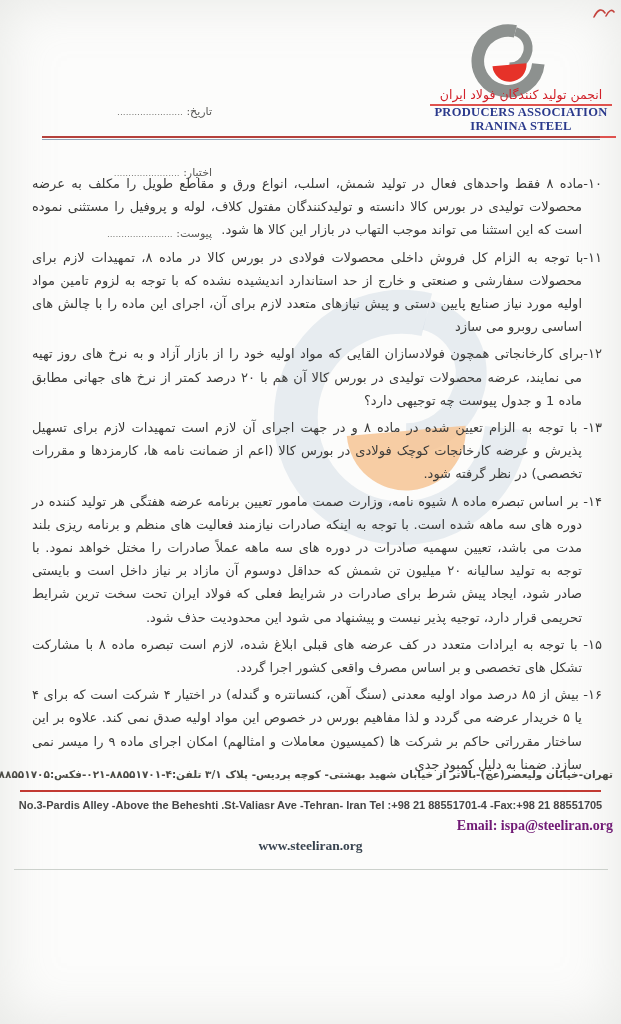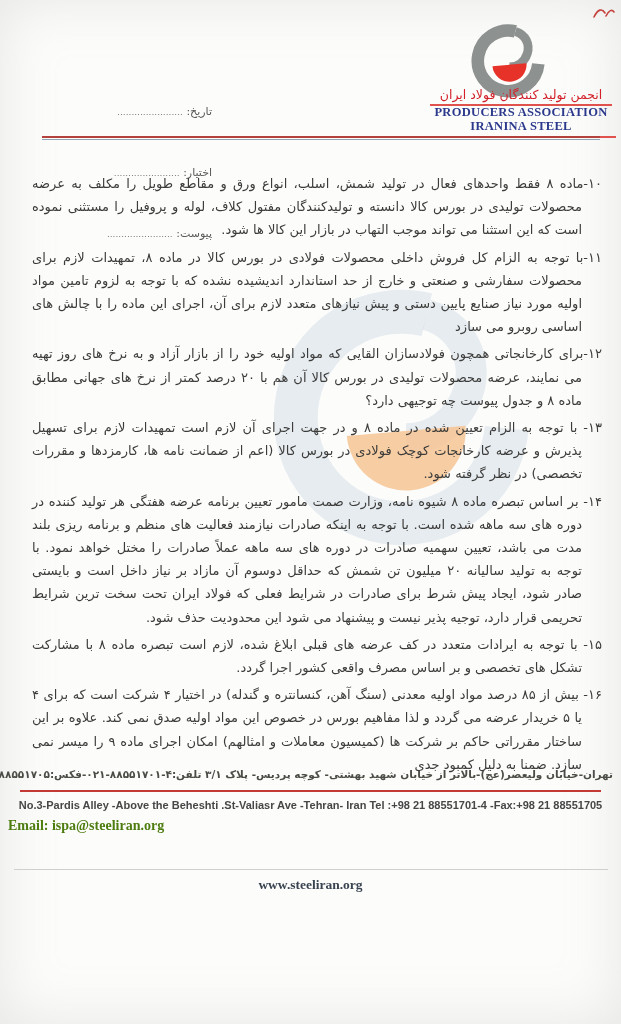--- a/index.html
+++ b/index.html
@@ -49,26 +49,26 @@
     position:absolute; top:768px; left:8px; width:605px; direction:rtl; text-align:center;
     font-size:10.5px; font-weight:bold; color:#4c4c46; white-space:nowrap;
   }
   .rule-footer { position:absolute; top:790px; left:20px; width:581px; border-top:2px solid #c23a33; }
   .addr-en {
     position:absolute; top:799px; left:8px; width:605px; text-align:center;
     font-family:"Liberation Sans", sans-serif; font-size:11px; font-weight:bold;
     color:#474747; white-space:nowrap;
   }
   .email-line {
-    position:absolute; top:818px; left:8px; width:605px; text-align:left;
-    font-family:"Liberation Serif", serif; font-weight:bold; font-size:14px; color:#4d7c0f;
+    position:absolute; top:818px; left:8px; width:605px; text-align:right;
+    font-family:"Liberation Serif", serif; font-weight:bold; font-size:14px; color:#701a75;
   }
   .website-line {
     position:absolute; top:838px; left:8px; width:605px; text-align:center;
-    font-family:"Liberation Serif", serif; font-weight:bold; font-size:13.5px; color:#394450;margin-top:39px;
+    font-family:"Liberation Serif", serif; font-weight:bold; font-size:13.5px; color:#394450;
   }
   .rule-bottom { position:absolute; top:869px; left:14px; width:594px; border-top:1px solid #ccd1cc; }
 </style>
 </head>
 <body>
 
 <div class="page">
 
   <svg class="watermark" viewBox="0 0 100 100" aria-hidden="true">
     <path d="M60 10 A41 41 0 1 0 91 54" fill="none" stroke="rgba(150,175,200,0.20)" stroke-width="17"></path>
@@ -105,21 +105,21 @@
       <span class="lbl">پیوست:</span>
       <span class="dots">.......................</span>
     </div>
   </div>
 
   <div class="rule-main"></div>
 
   <div class="body-text">
     <p class="item">۱۰-ماده ۸ فقط واحدهای فعال در تولید شمش، اسلب، انواع ورق و مقاطع طویل را مکلف به عرضه محصولات تولیدی در بورس کالا دانسته و تولیدکنندگان مفتول کلاف، لوله و پروفیل را مستثنی نموده است که این استثنا می تواند موجب التهاب در بازار این کالا ها شود.</p>
     <p class="item">۱۱-با توجه به الزام کل فروش داخلی محصولات فولادی در بورس کالا در ماده ۸، تمهیدات لازم برای محصولات سفارشی و صنعتی و خارج از حد استاندارد اندیشیده نشده که با توجه به لزوم تامین مواد اولیه مورد نیاز صنایع پایین دستی و پیش نیازهای متعدد لازم برای آن، اجرای این ماده را با چالش های اساسی روبرو می سازد</p>
-    <p class="item">۱۲-برای کارخانجاتی همچون فولادسازان القایی که مواد اولیه خود را از بازار آزاد و به نرخ های روز تهیه می نمایند، عرضه محصولات تولیدی در بورس کالا آن هم با ۲۰ درصد کمتر از نرخ های جهانی مطابق ماده ۸ و جدول پیوست چه توجیهی دارد؟</p>
+    <p class="item">۱۲-برای کارخانجاتی همچون فولادسازان القایی که مواد اولیه خود را از بازار آزاد و به نرخ های روز تهیه می نمایند، عرضه محصولات تولیدی در بورس کالا آن هم با ۲۰ درصد کمتر از نرخ های جهانی مطابق ماده 1 و جدول پیوست چه توجیهی دارد؟</p>
     <p class="item">۱۳- با توجه به الزام تعیین شده در ماده ۸ و در جهت اجرای آن لازم است تمهیدات لازم برای تسهیل پذیرش و عرضه کارخانجات کوچک فولادی در بورس کالا (اعم از ضمانت نامه ها، کارمزدها و مقررات تخصصی) در نظر گرفته شود.</p>
     <p class="item">۱۴- بر اساس تبصره ماده ۸ شیوه نامه، وزارت صمت مامور تعیین برنامه عرضه هفتگی هر تولید کننده در دوره های سه ماهه شده است. با توجه به اینکه صادرات نیازمند فعالیت های منظم و برنامه ریزی بلند مدت می باشد، تعیین سهمیه صادرات در دوره های سه ماهه عملاً صادرات را مختل خواهد نمود. با توجه به تولید سالیانه ۲۰ میلیون تن شمش که حداقل دوسوم آن مازاد بر نیاز داخل است و بایستی صادر شود، ایجاد پیش شرط برای صادرات در شرایط فعلی که فولاد ایران تحت سخت ترین شرایط تحریمی قرار دارد، توجیه پذیر نیست و پیشنهاد می شود این محدودیت حذف شود.</p>
     <p class="item">۱۵- با توجه به ایرادات متعدد در کف عرضه های قبلی ابلاغ شده، لازم است تبصره ماده ۸ با مشارکت تشکل های تخصصی و بر اساس مصرف واقعی کشور اجرا گردد.</p>
     <p class="item">۱۶- بیش از ۸۵ درصد مواد اولیه معدنی (سنگ آهن، کنسانتره و گندله) در اختیار ۴ شرکت است که برای ۴ یا ۵ خریدار عرضه می گردد و لذا مفاهیم بورس در خصوص این مواد اولیه صدق نمی کند. علاوه بر این ساختار مقرراتی حاکم بر شرکت ها (کمیسیون معاملات و امثالهم) امکان اجرای ماده ۹ را میسر نمی سازد. ضمنا به دلیل کمبود جدی</p>
   </div>
 
   <div class="addr-fa">تهران-خیابان ولیعصر(عج)-بالاتر از خیابان شهید بهشتی- کوچه پردیس- پلاک ۳/۱ تلفن:۴-۸۸۵۵۱۷۰۱-۰۲۱-فکس:۸۸۵۵۱۷۰۵-۰۲۱</div>
   <div class="rule-footer"></div>
   <div class="addr-en">No.3-Pardis Alley -Above the Beheshti .St-Valiasr Ave -Tehran- Iran Tel :+98 21 88551701-4 -Fax:+98 21 88551705</div>
   <div class="email-line">

